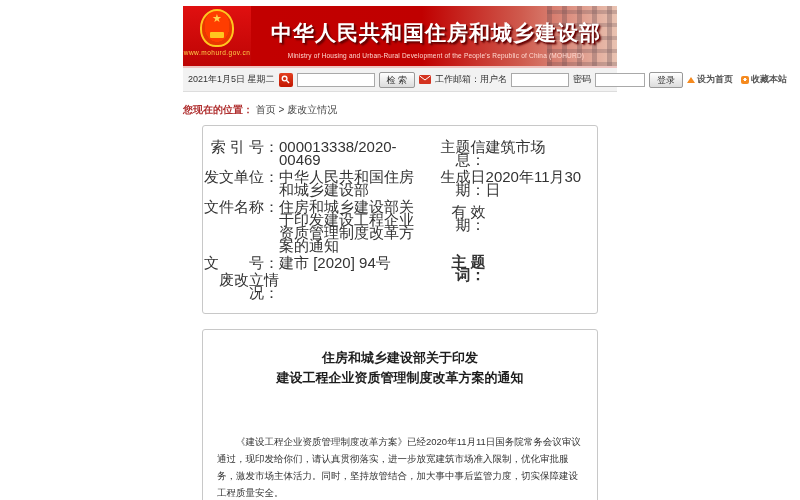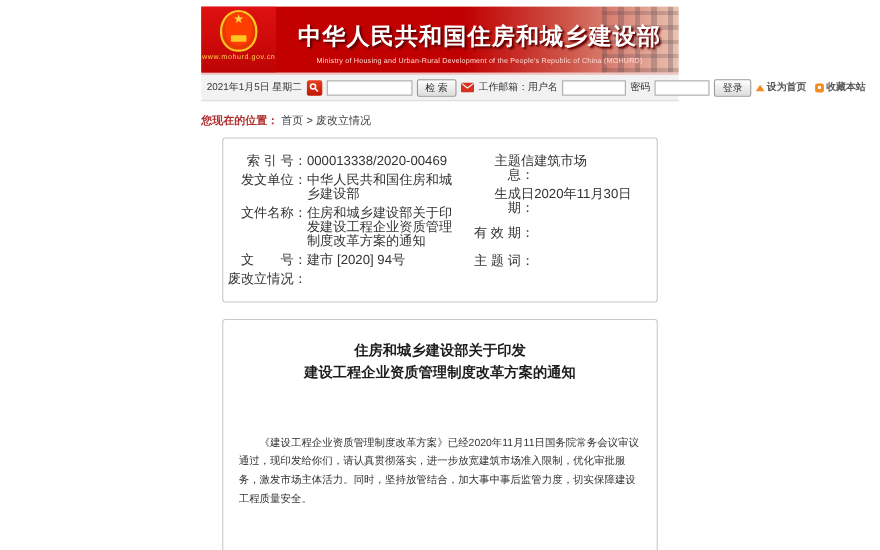--- a/index.html
+++ b/index.html
@@ -42,27 +42,27 @@
 
   
   .breadcrumb { margin-top:11px; font-size:10px; color:#444; }
   .bc-label { color:#b03030; font-weight:bold; }
   .bc-link { color:#444; cursor:pointer; text-decoration:none; }
 
   
   .meta-box { width:396px; margin:8px auto 0; border:1px solid #c8c8c8; border-radius:3px; background:#fff; padding:14px 0 10px; display:flex; }
   .meta-col-left { width:57%; }
   .meta-col-right { width:43%; }
-  .meta-row { display:flex; font-size:12px; color:#333; line-height:13px; margin-bottom:4px; }
+  .meta-row { display:flex; font-size:15px; color:#333; line-height:13px; margin-bottom:4px; }
   .meta-label { flex:none; text-align:right; color:#333; }
   .meta-col-left .meta-label { width:76px; }
   .meta-col-right .meta-label { width:58px; }
   .meta-value { flex:1; padding-right:8px; }
   .gap-sm { margin-top:9px; }
-  .gap-md { margin-top:13px; }
+  .gap-md { margin-top:24px;font-weight:bold; }
 
   
   .doc-box { width:396px; margin:15px auto 0; border:1px solid #c8c8c8; border-radius:3px 3px 0 0; background:#fff; height:300px; padding-top:18px; }
   .doc-title { text-align:center; font-size:13px; font-weight:bold; color:#1d1d1d; line-height:20px;font-family:Liberation Serif, serif; }
   .doc-body { margin-top:45px; padding:0 14px; font-size:9.5px; color:#333; line-height:17px; }
   .para2 { margin-top:17px; text-indent:2em; }
 </style>
 </head>
 <body>
 

